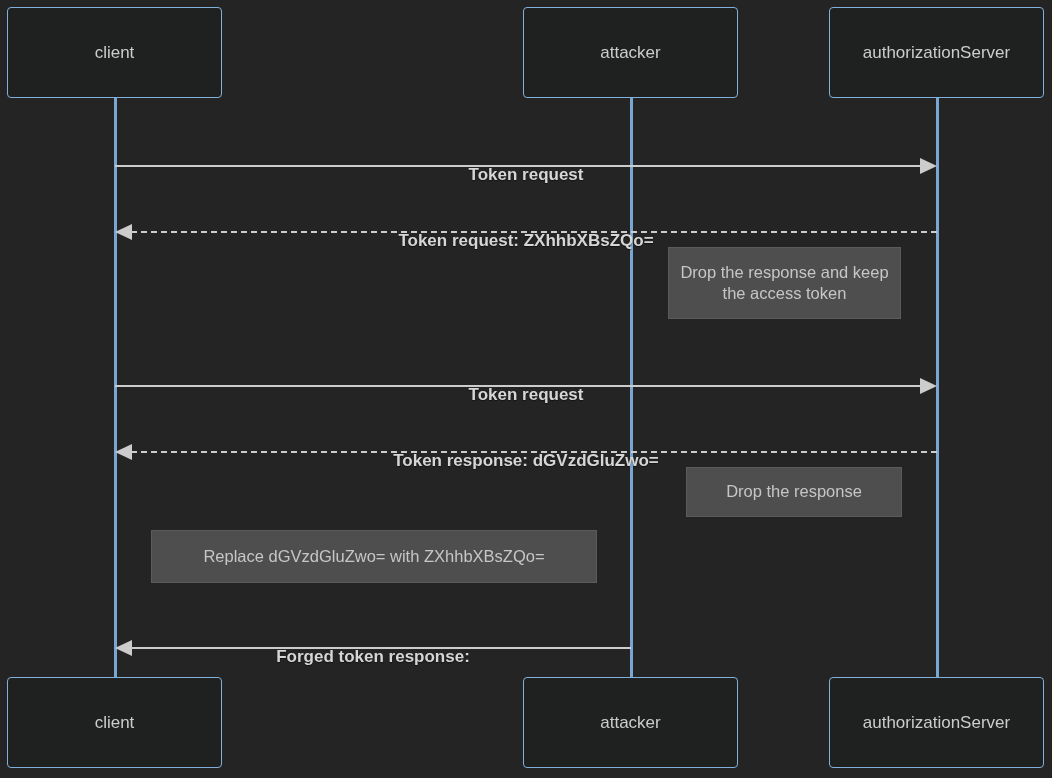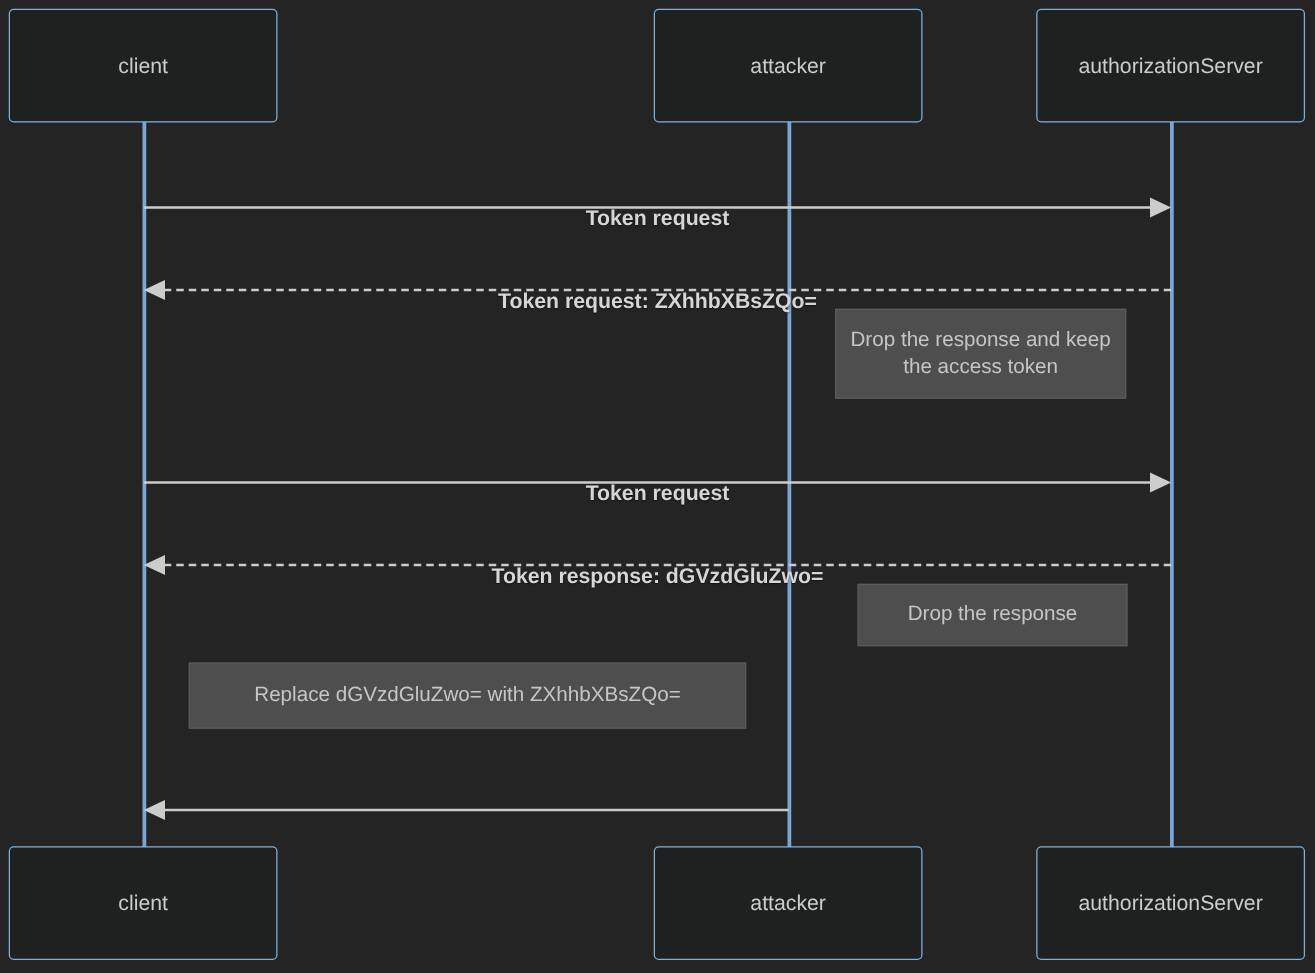--- a/index.html
+++ b/index.html
@@ -110,20 +110,21 @@
   <div class="arrow-right" style="left:920px; top:378px;"></div>
 
   <div class="msg-label" style="left:115px; top:417px; width:822px;text-align:center;">Token response: dGVzdGluZwo=</div>
   <div class="msg-line-dashed" style="left:131px; top:451px; width:806px;"></div>
   <div class="arrow-left" style="left:115px; top:444px;"></div>
 
   <div class="note-box" style="left:151px; top:530px; width:446px; height:53px;">Replace dGVzdGluZwo= with ZXhhbXBsZQo=</div>
 
   <div class="note-box" style="left:686px; top:467px; width:216px; height:50px;">Drop the response</div>
 
+  <div class="msg-label" style="left:115px; top:613px; width:516px;">Forged token response:</div>
   <div class="msg-line-solid" style="left:131px; top:647px; width:500px;"></div>
   <div class="arrow-left" style="left:115px; top:640px;"></div>
 
   <div class="actor-box" style="left:7px; top:677px;">
     <span>client</span>
   </div>
   <div class="actor-box" style="left:523px; top:677px;">
     <span>attacker</span>
   </div>
   <div class="actor-box" style="left:829px; top:677px;">

